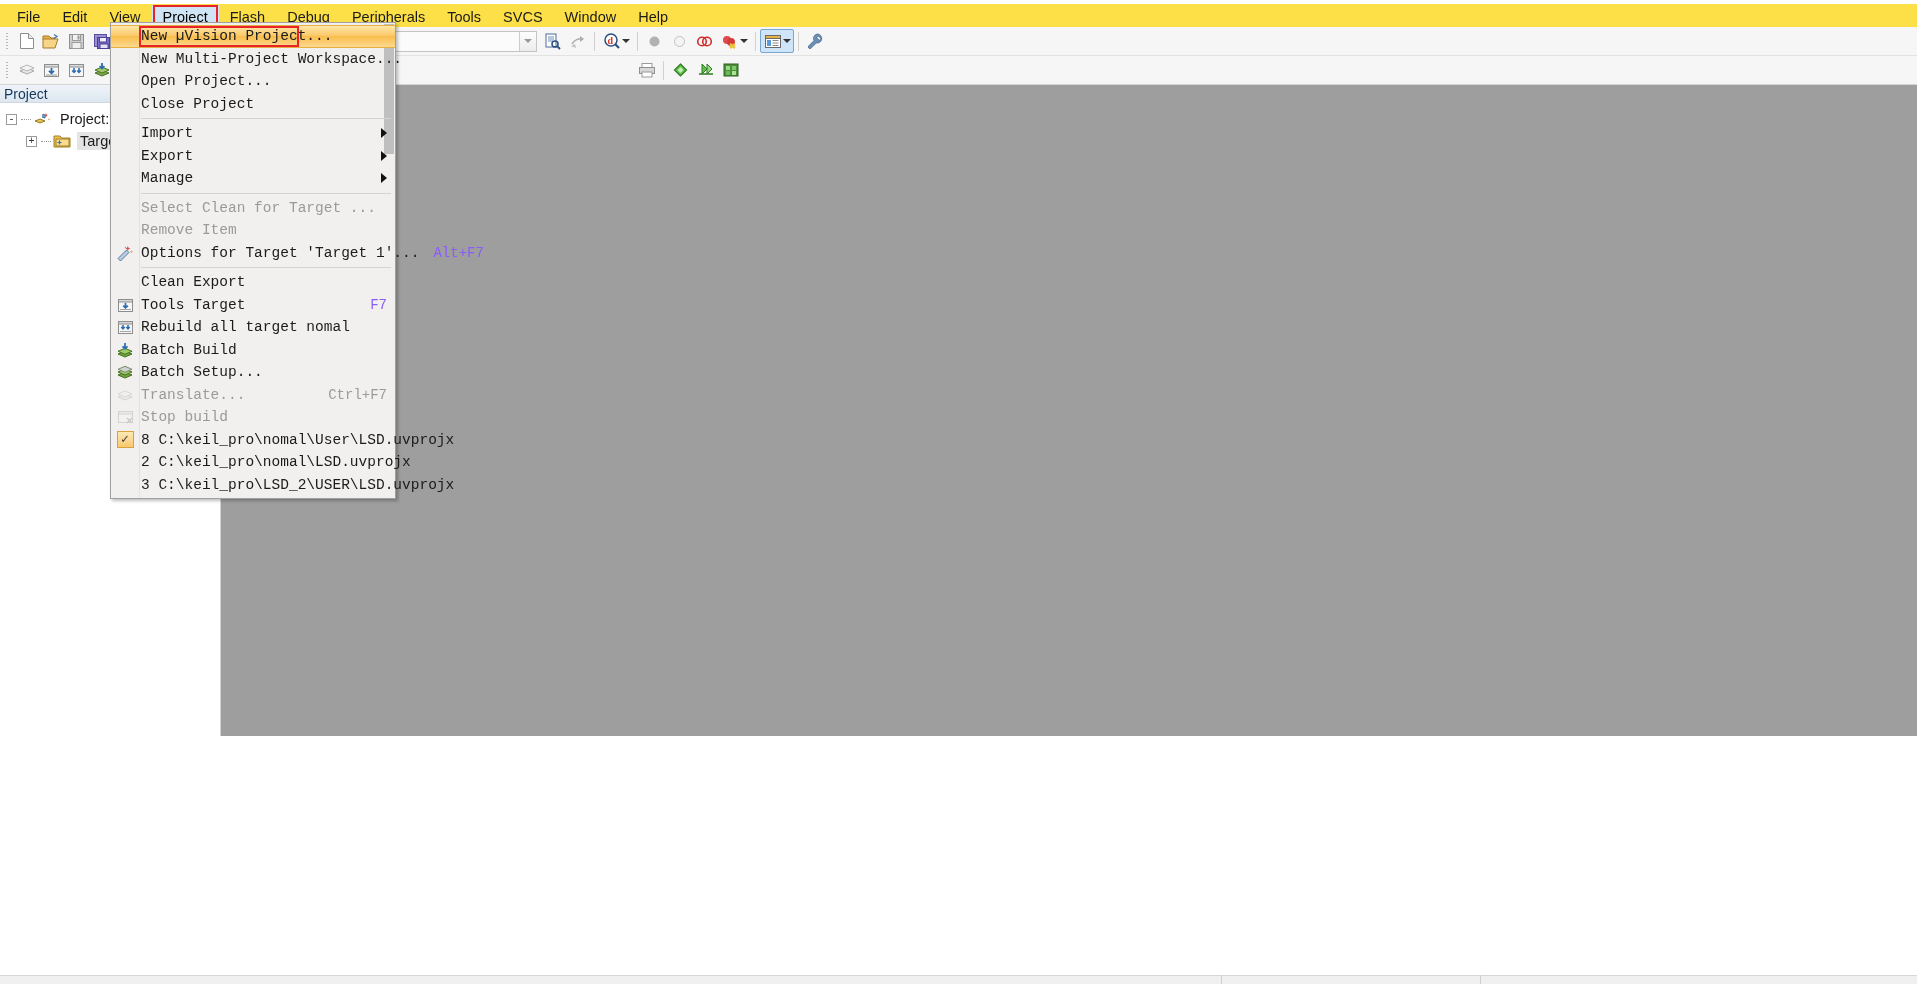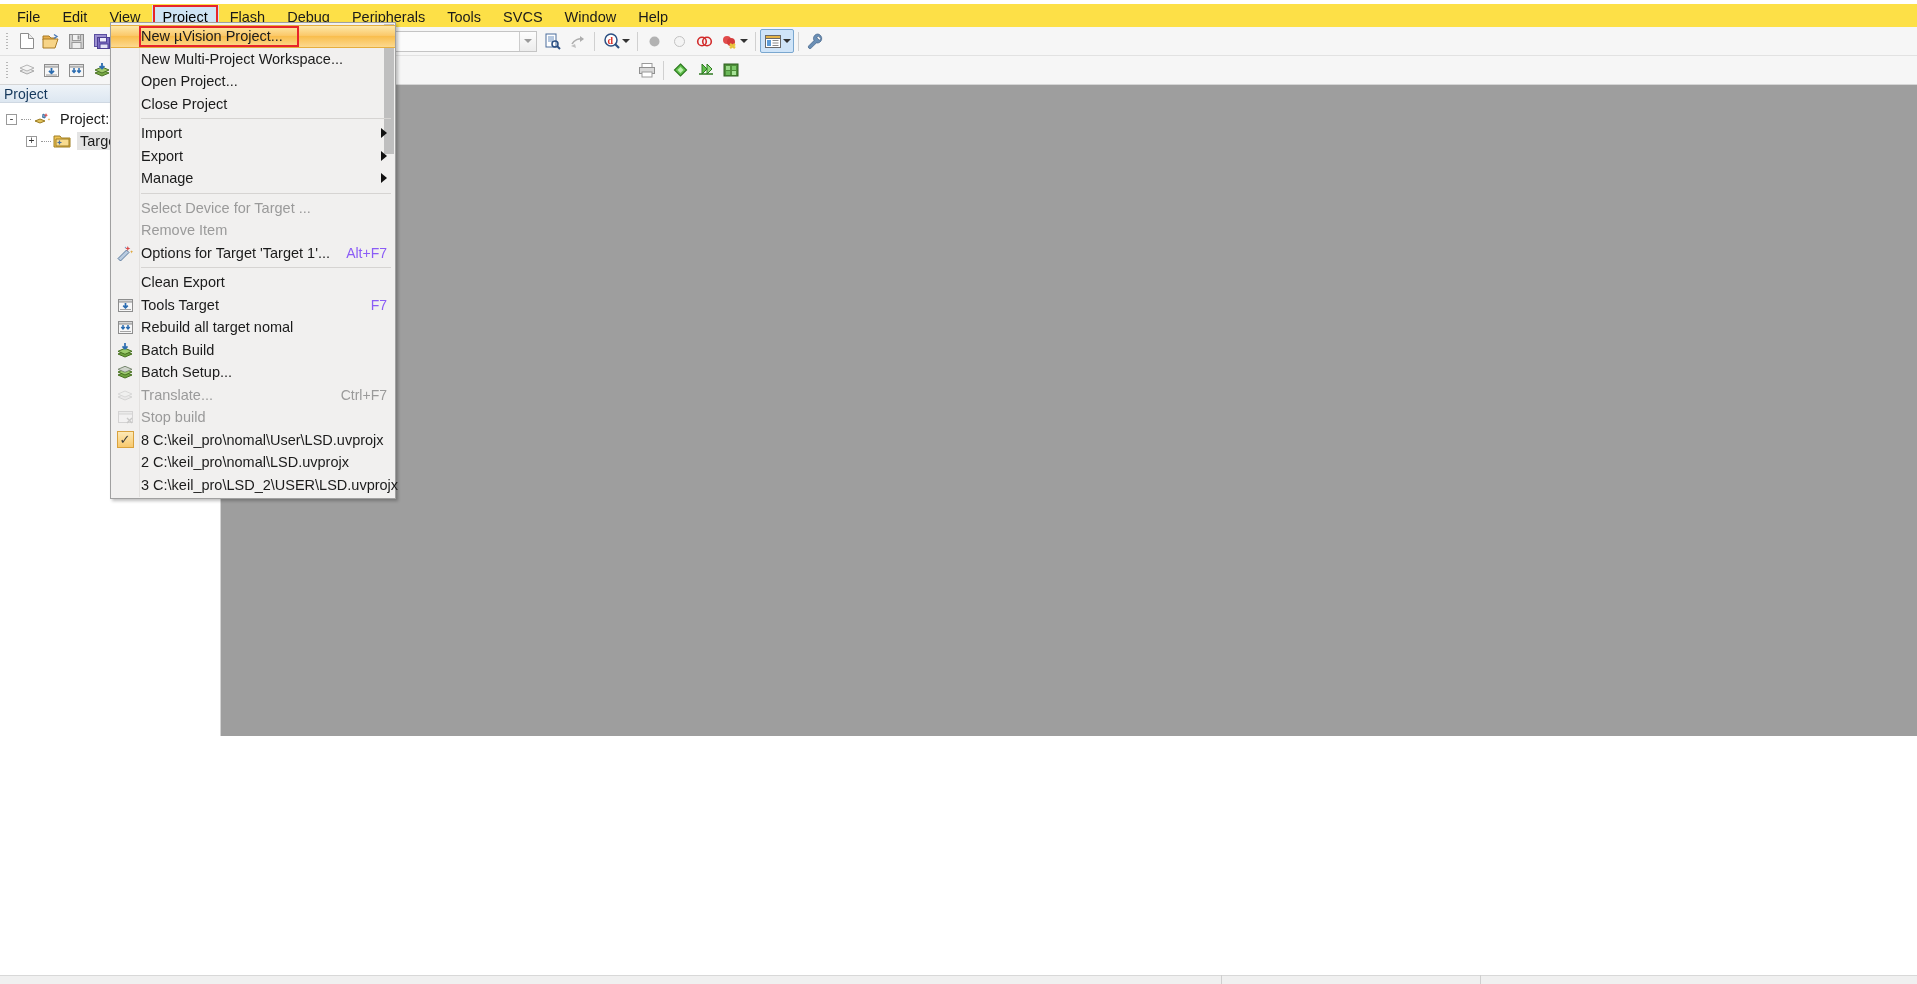--- a/index.html
+++ b/index.html
@@ -225,20 +225,21 @@
   }
   .mi {
     position: relative;
     display: flex; align-items: center;
     height: 22.5px;
     padding-left: 30px; padding-right: 8px;
     font-size: 14.5px;
     color: #1b1b1b;
     white-space: nowrap;
     z-index: 2;
+    font-family: Liberation Mono, monospace;
   }
   .mi .mi-ico {
     position: absolute; left: 4px; top: 2px;
     width: 20px; height: 18px;
     display:flex; align-items:center; justify-content:center;
   }
   .mi .mi-label { flex: 1 1 auto; }
   .mi .mi-accel { color: #8b5cf6; font-size: 14px; padding-left: 14px; }
   .mi.disabled .mi-label, .mi.disabled .mi-accel { color: #9a9a9a; }
   .mi .mi-arrow {
@@ -663,21 +664,21 @@
     </div>
 
     <div class="mi">
       <span class="mi-label">Manage</span>
       <span class="mi-arrow"></span>
     </div>
 
     <div class="menu-sep"></div>
 
     <div class="mi disabled">
-      <span class="mi-label">Select Device for Target ...</span>
+      <span class="mi-label">Select Clean for Target ...</span>
     </div>
 
     <div class="mi disabled">
       <span class="mi-label">Remove Item</span>
     </div>
 
     <div class="mi">
       <span class="mi-ico">
         <svg width="18" height="16" viewBox="0 0 18 16">
             <path d="M2 13.5l8.5-8.5 2.5 2.5L4.5 16z" fill="#b9cbe0" stroke="#4d6f95" stroke-width="0.9"></path>

